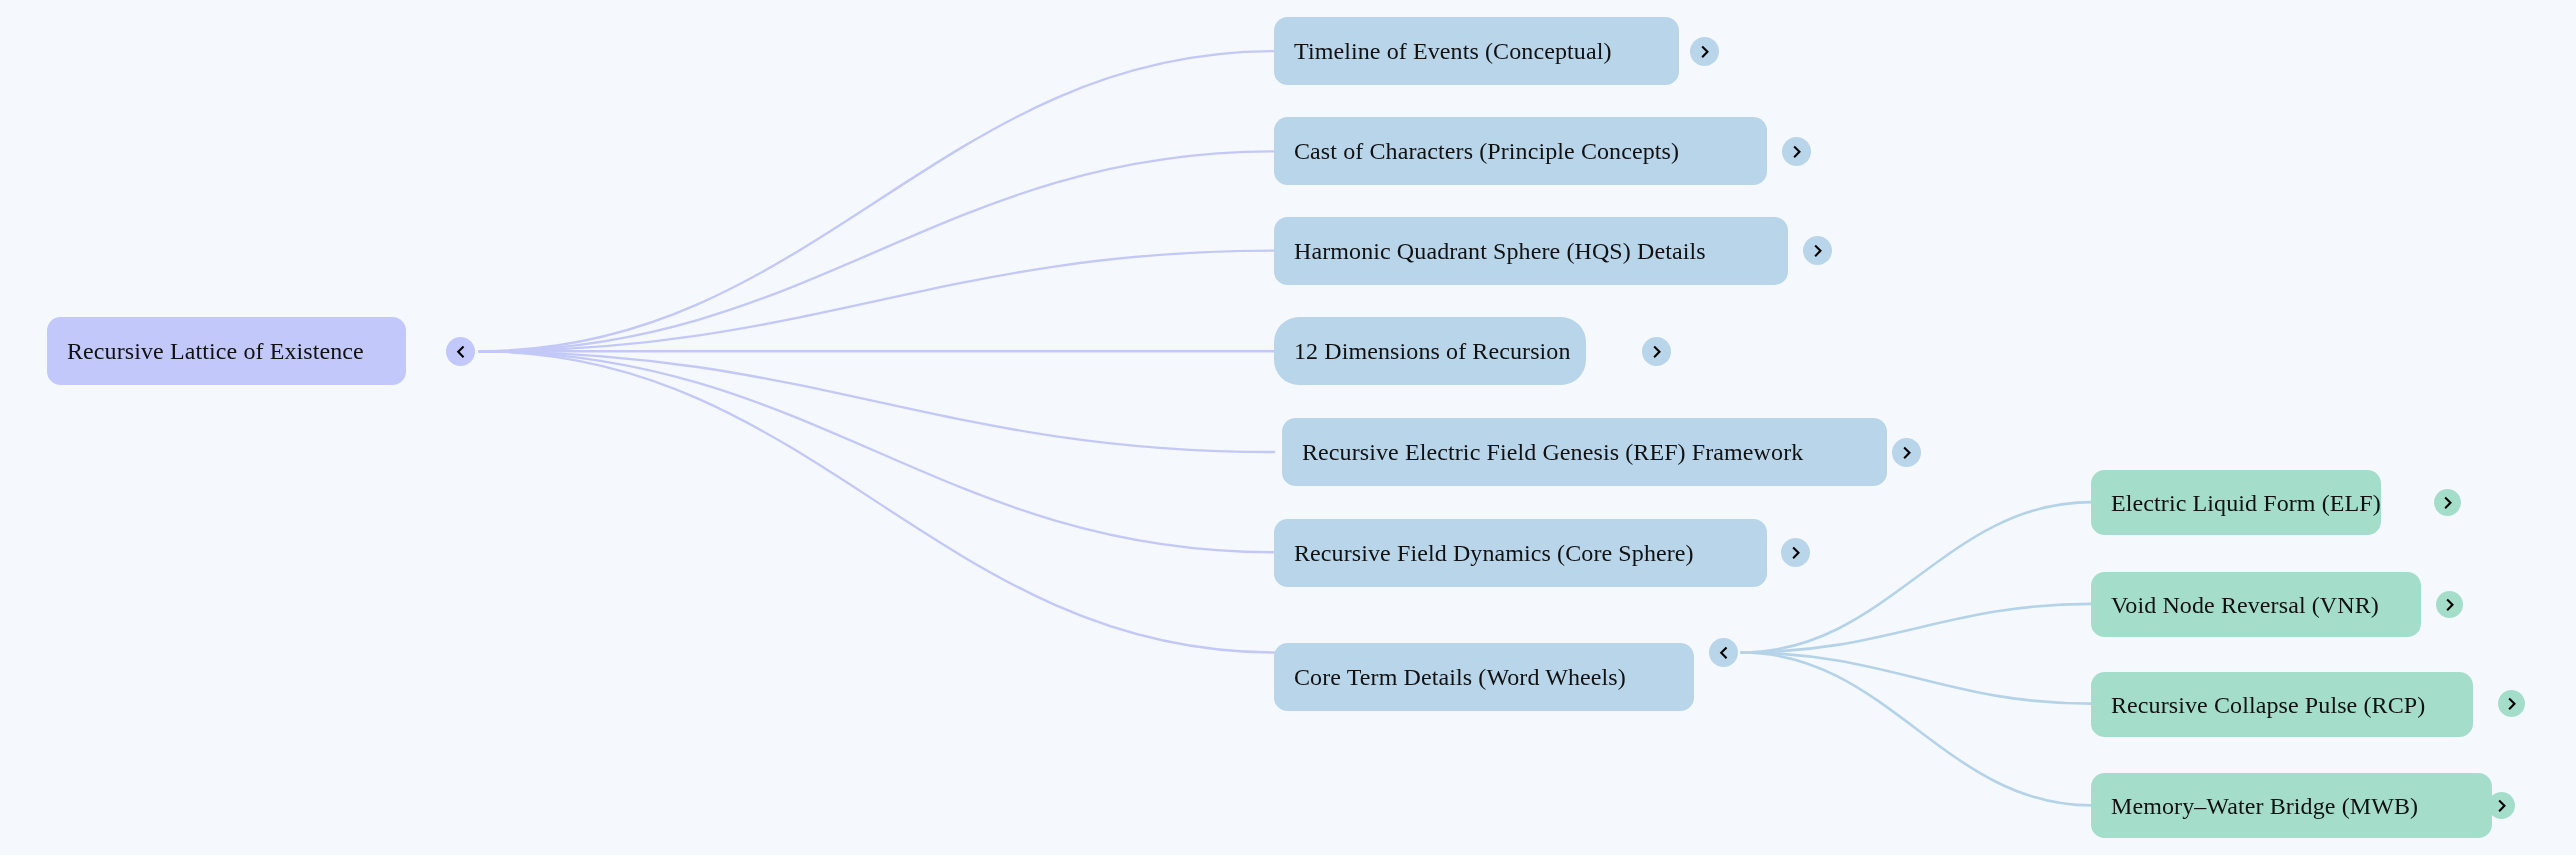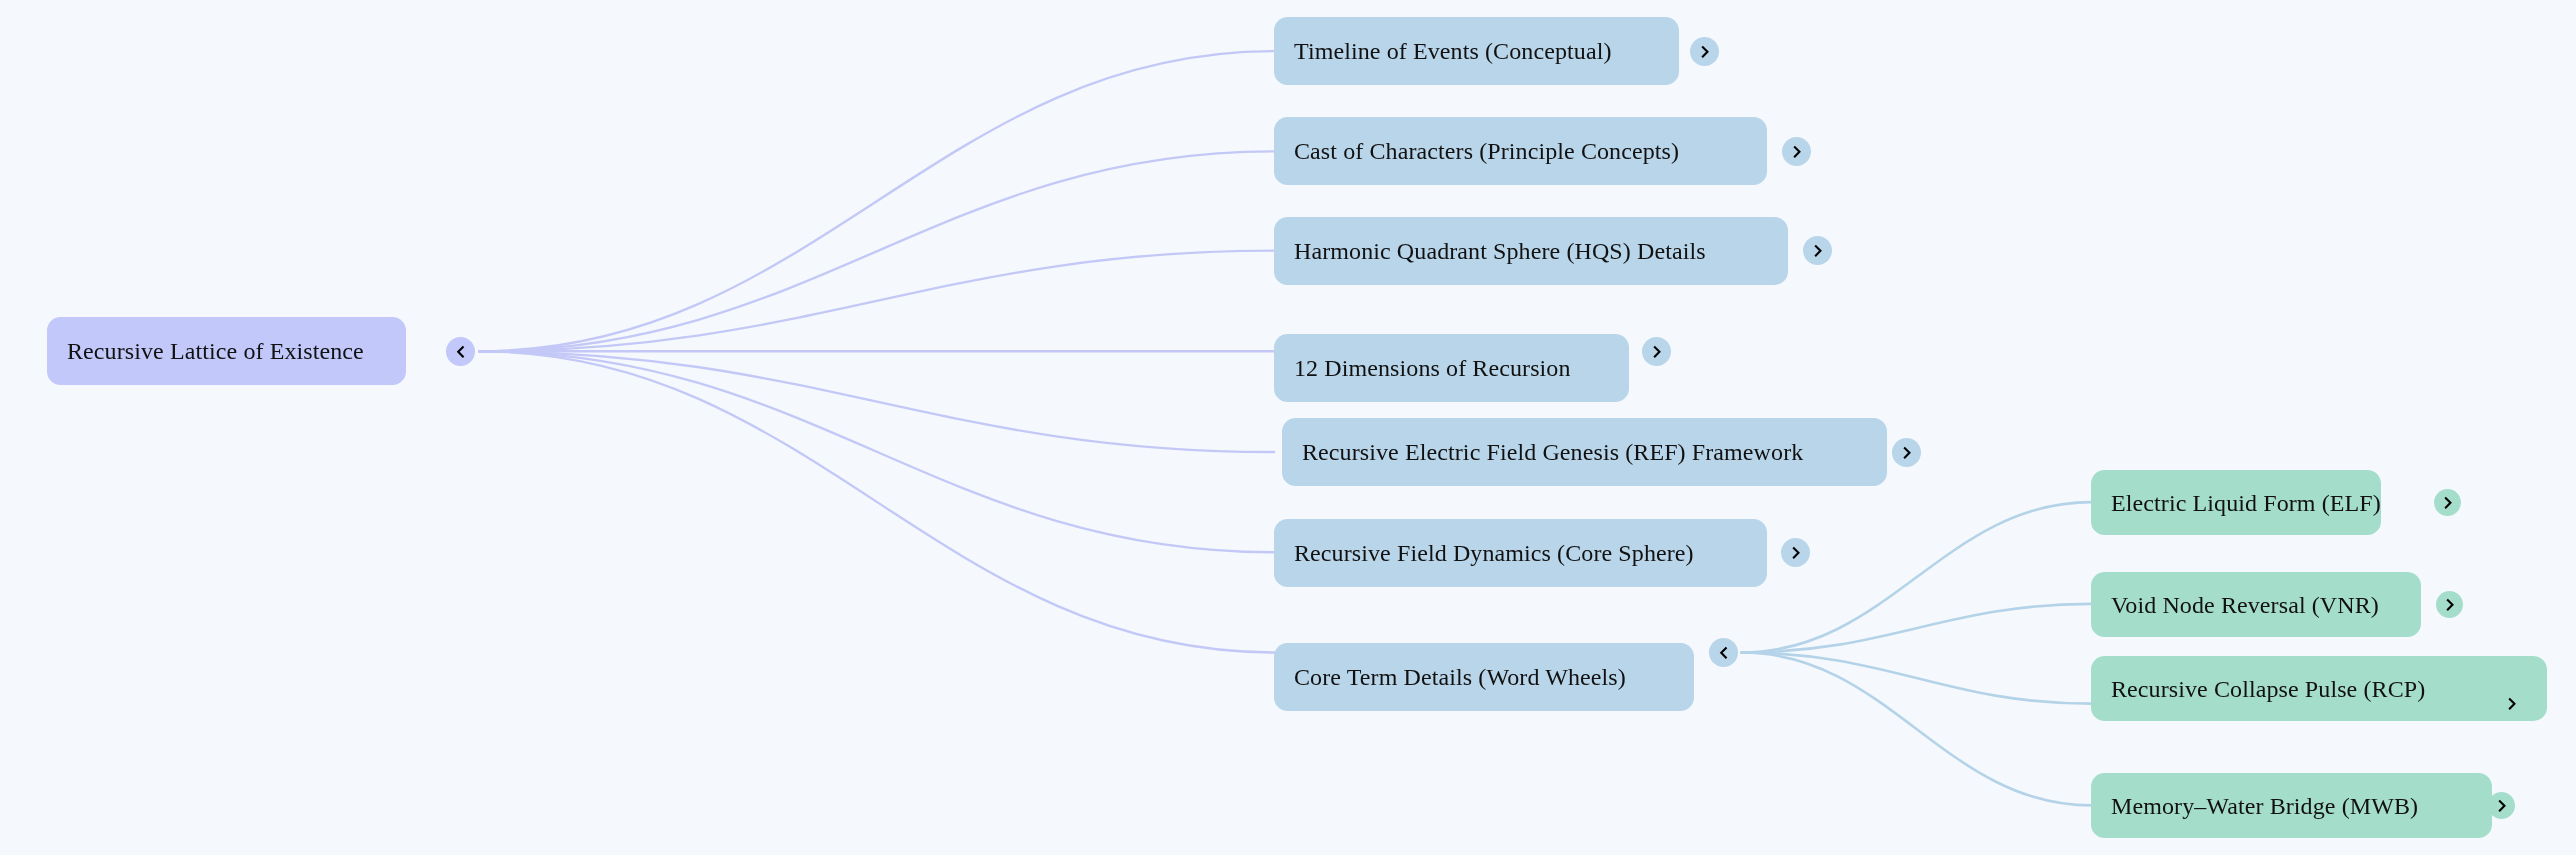--- a/index.html
+++ b/index.html
@@ -128,21 +128,21 @@
         </svg>
       </div>
       <div class="node lvl1" style="left: 1274px; top: 217px; width: 514px; text-align: right;">
         <span class="node-label">Harmonic Quadrant Sphere (HQS) Details</span>
       </div>
       <div class="toggle lvl1-t" style="left: 1803px; top: 236px; width: 29px; height: 29px;">
         <svg width="15.7" height="15.7" viewBox="0 0 24 24">
           <polyline points="9,5 16,12 9,19" fill="none" stroke="#000" stroke-width="3.2" stroke-linecap="square" stroke-linejoin="miter"></polyline>
         </svg>
       </div>
-      <div class="node lvl1" style="left: 1274px; top: 334px; width: 355px;">
+      <div class="node lvl1" style="left: 1274px; top: 317px; width: 312px; border-radius: 25px;">
         <span class="node-label">12 Dimensions of Recursion</span>
       </div>
       <div class="toggle lvl1-t" style="left: 1642px; top: 337px; width: 29px; height: 29px;">
         <svg width="15.7" height="15.7" viewBox="0 0 24 24">
           <polyline points="9,5 16,12 9,19" fill="none" stroke="#000" stroke-width="3.2" stroke-linecap="square" stroke-linejoin="miter"></polyline>
         </svg>
       </div>
       <div class="node lvl1" style="left: 1274px; top: 418px; width: 605px; margin-left: 8px;">
         <span class="node-label">Recursive Electric Field Genesis (REF) Framework</span>
       </div>
@@ -179,21 +179,21 @@
         </svg>
       </div>
       <div class="node lvl2" style="left: 2091px; top: 572px; width: 330px;">
         <span class="node-label">Void Node Reversal (VNR)</span>
       </div>
       <div class="toggle lvl2-t" style="left: 2436px; top: 591px; width: 27px; height: 27px;">
         <svg width="15.7" height="15.7" viewBox="0 0 24 24">
           <polyline points="9,5 16,12 9,19" fill="none" stroke="#000" stroke-width="3.2" stroke-linecap="square" stroke-linejoin="miter"></polyline>
         </svg>
       </div>
-      <div class="node lvl2" style="left: 2091px; top: 656px; width: 456px; text-align: center;">
+      <div class="node lvl2" style="left: 2091px; top: 672px; width: 382px; text-align: center;">
         <span class="node-label">Recursive Collapse Pulse (RCP)</span>
       </div>
       <div class="toggle lvl2-t" style="left: 2498px; top: 690px; width: 27px; height: 27px;">
         <svg width="15.7" height="15.7" viewBox="0 0 24 24">
           <polyline points="9,5 16,12 9,19" fill="none" stroke="#000" stroke-width="3.2" stroke-linecap="square" stroke-linejoin="miter"></polyline>
         </svg>
       </div>
       <div class="node lvl2" style="left: 2091px; top: 773px; width: 401px;">
         <span class="node-label">Memory–Water Bridge (MWB)</span>
       </div>

